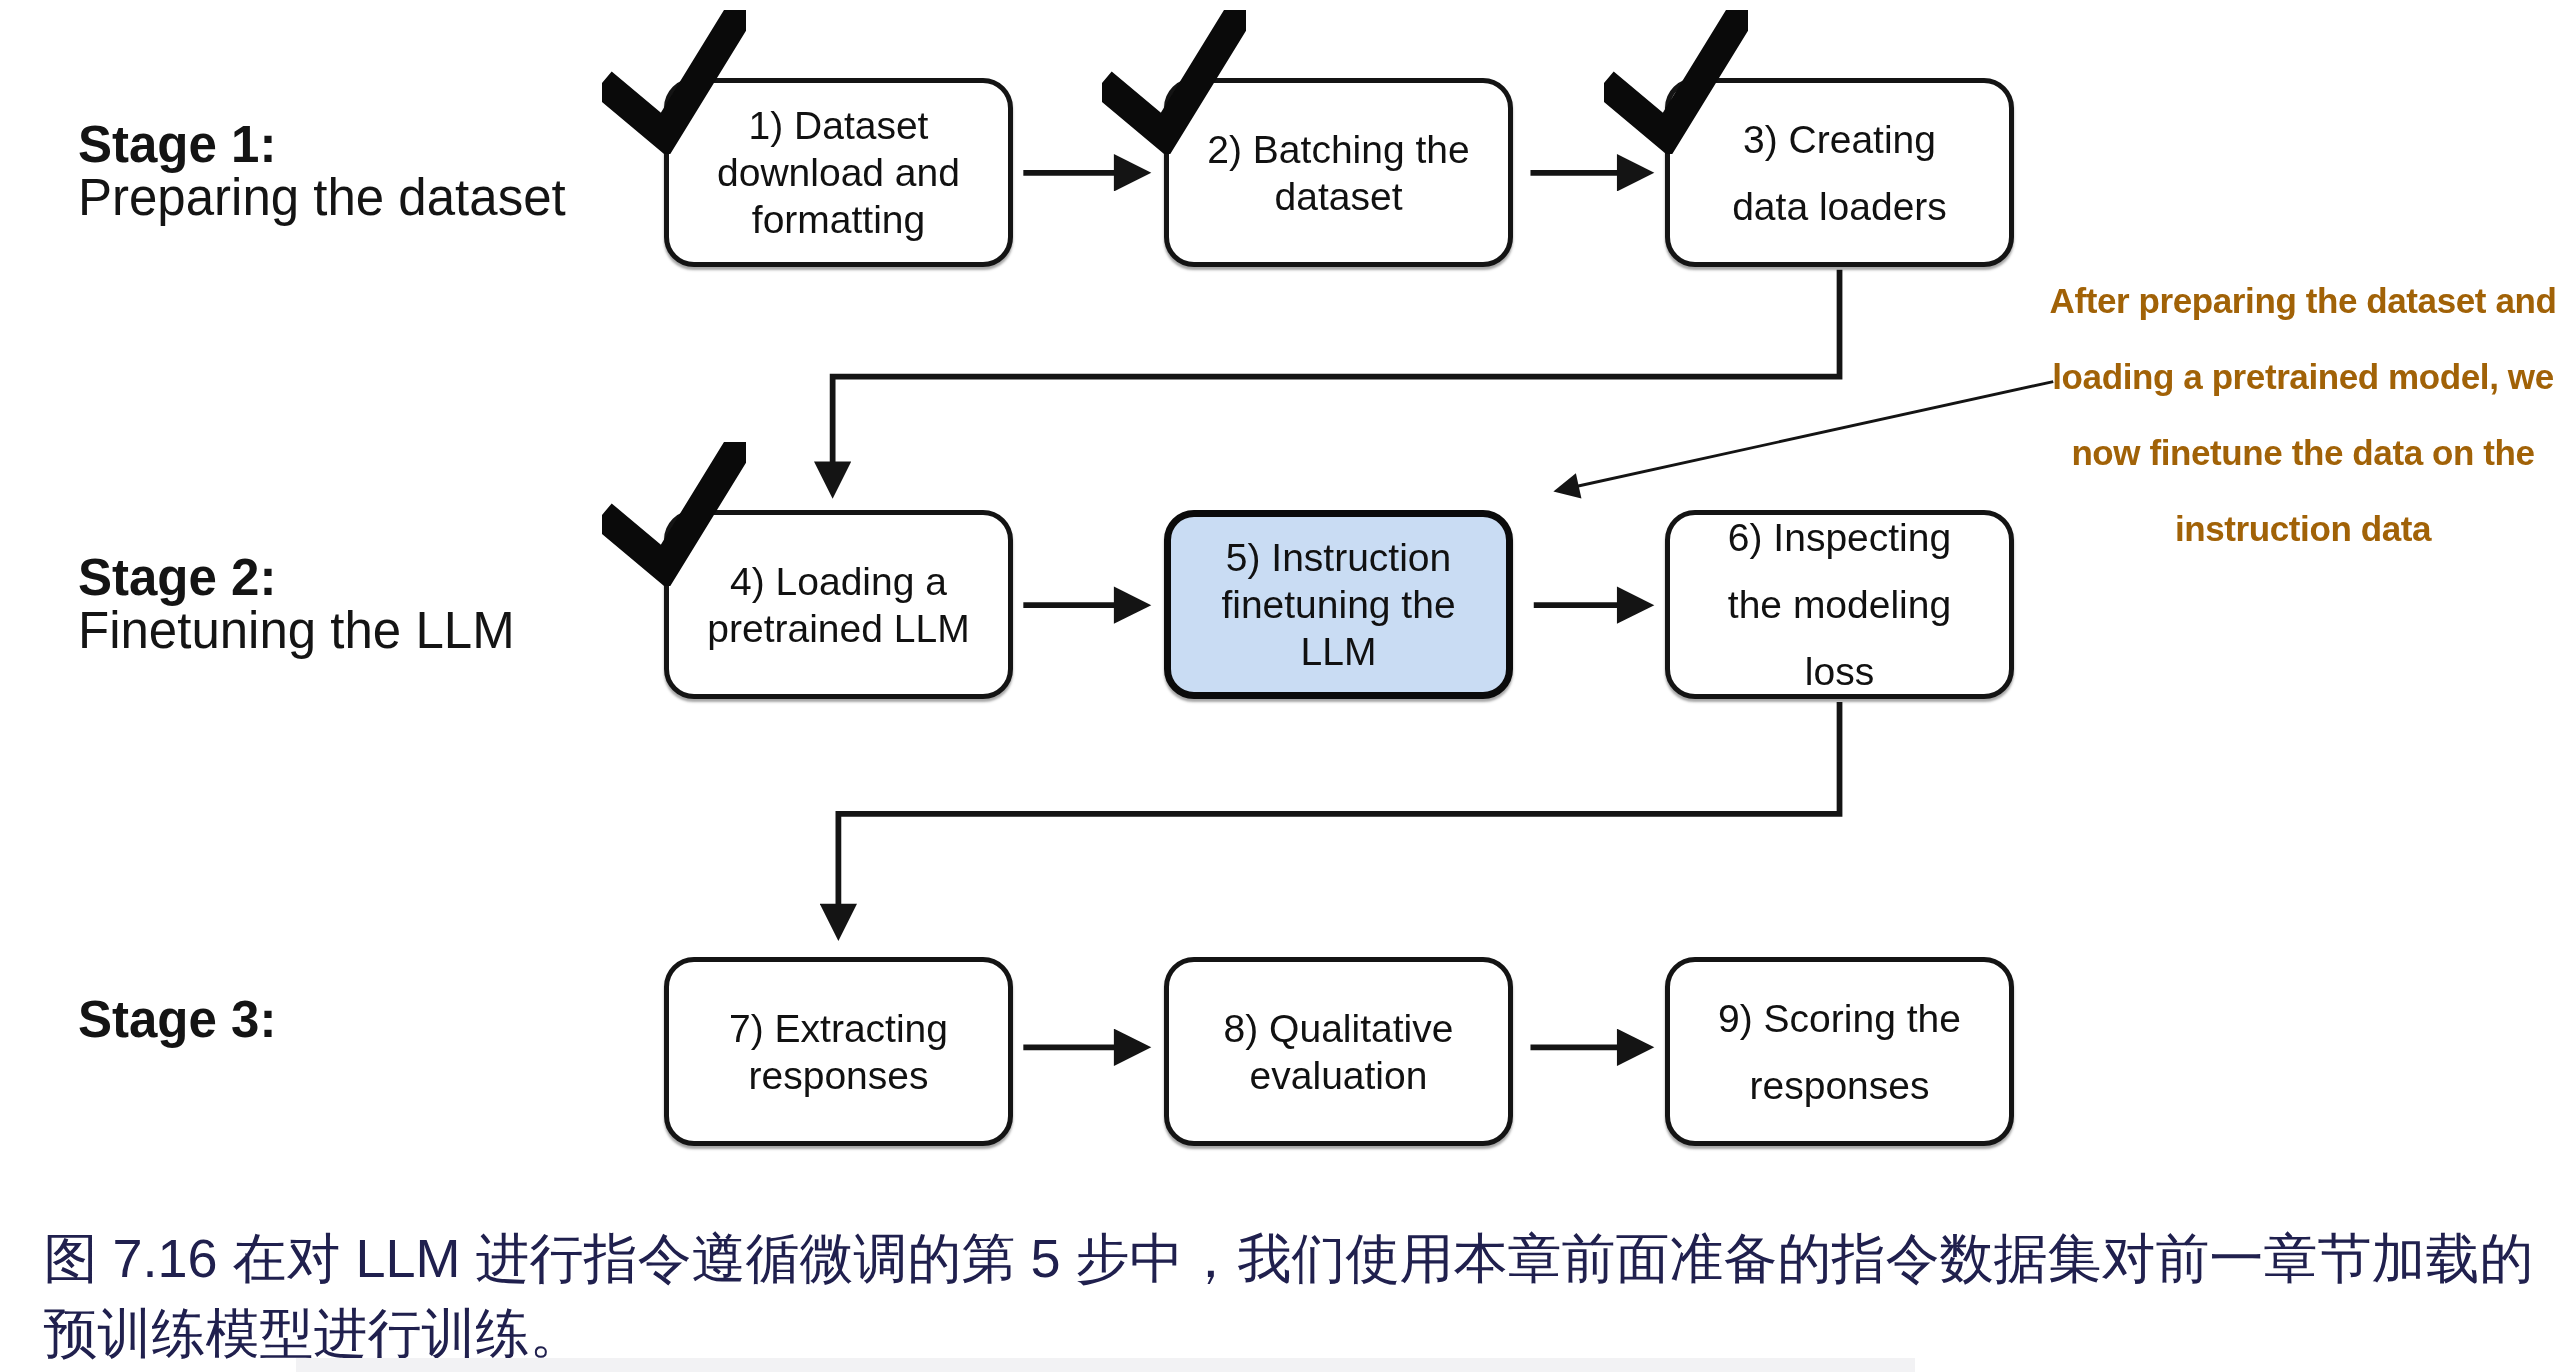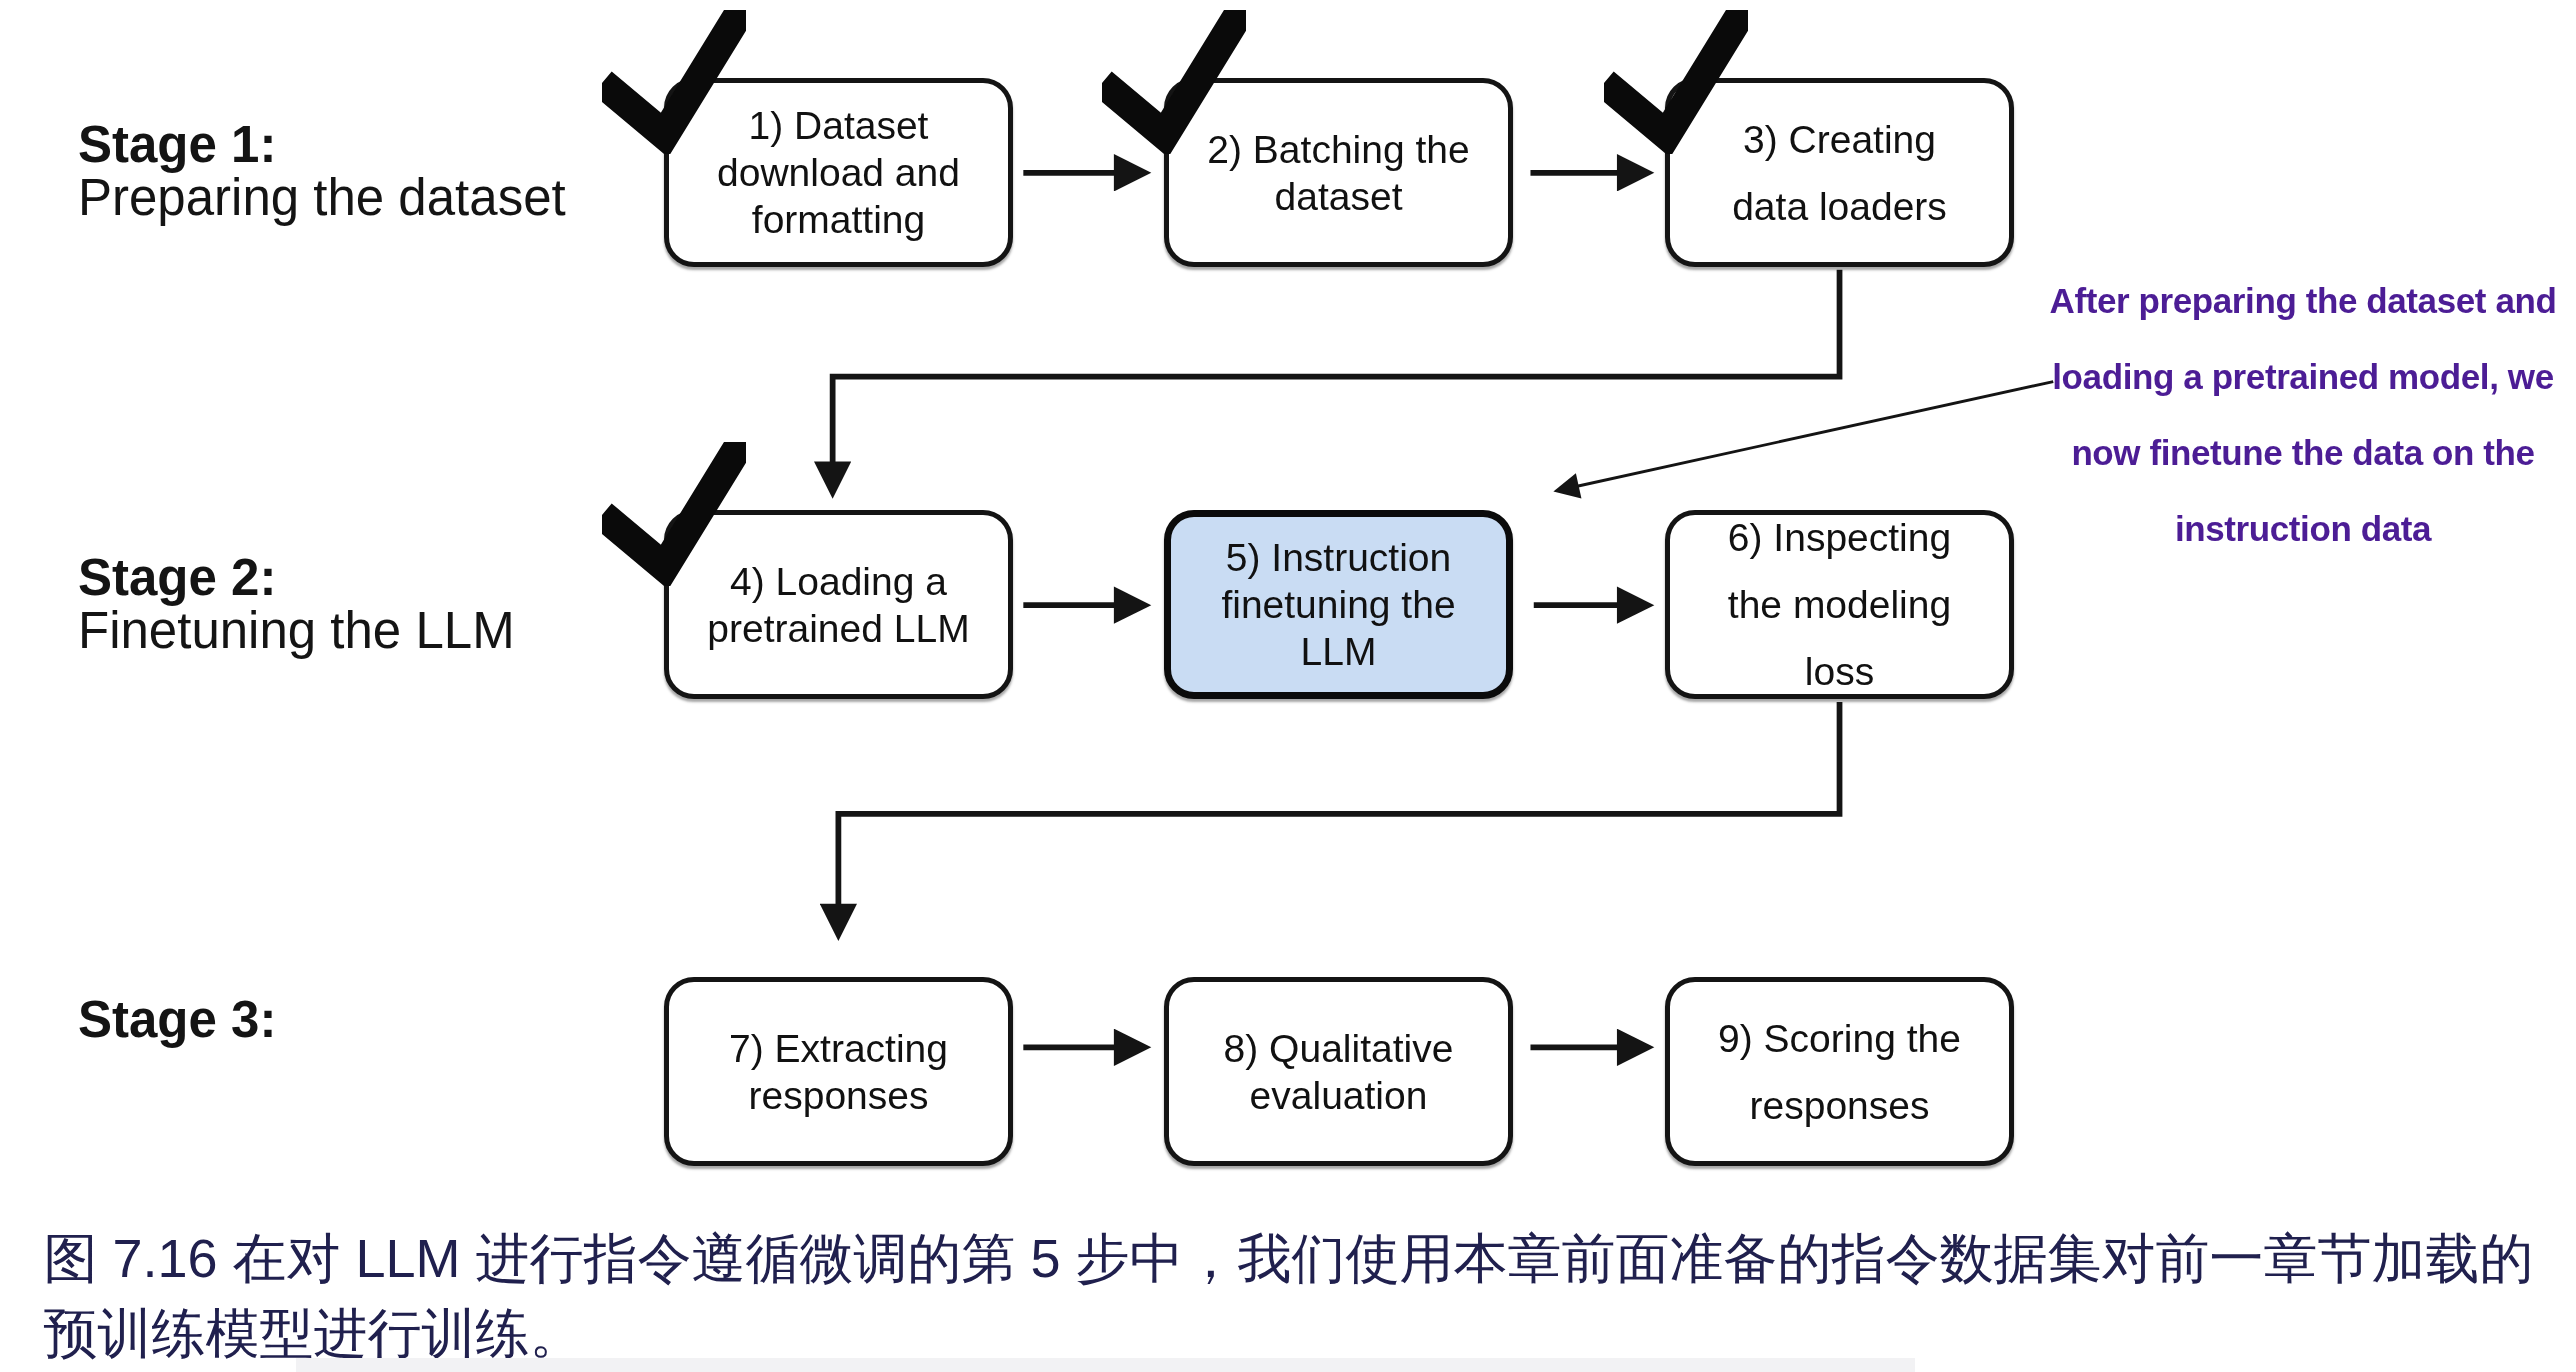--- a/index.html
+++ b/index.html
@@ -21,33 +21,33 @@
     position: absolute; width: 349px; height: 189px; box-sizing: border-box;
     background: #ffffff; border: 5px solid #141414; border-radius: 30px;
     display: flex; flex-direction: column; align-items: center; justify-content: center;
     text-align: center; font-size: 39px; line-height: 47px; color: #111;
     box-shadow: 0 3.3px 2.5px -0.8px rgba(0,0,0,0.35);
   }
   .flow-box span { display: block; }
   .flow-box.highlight { background: var(--highlight-fill, #C9DCF3); border-width: 7.4px; border-color: #0b0b0b; }
 
   .col1 { left: 664px; }  .col2 { left: 1164px; }  .col3 { left: 1665px; gap: 20px; }
-  .row1 { top: 78px; }    .row2 { top: 510px; }    .row3 { top: 977px; }
+  .row1 { top: 78px; }    .row2 { top: 510px; }    .row3 { top: 957px; }
 
   
   .check { position: absolute; width: 144px; height: 144px; }
 
   
   svg.connectors { position: absolute; inset: 0; width: 2576px; height: 1373px; }
 
   
   .annotation {
     position: absolute; left: 2030px; top: 263px; width: 546px;
     font-size: 35px; font-weight: bold; line-height: 76px;
-    text-align: center; color: #4c1d95; letter-spacing: -0.4px;
+    text-align: center; color: #a16207; letter-spacing: -0.4px;
   }
   .annotation span { display: block; }
 
   
   .caption {
     position: absolute; left: 21.4px; top: 1221px; width: 2548px;
     font-size: 54px; line-height: 75px; color: var(--caption-color, #20204E);
   }
   .caption span { display: block; margin-left: 22px; }
 

